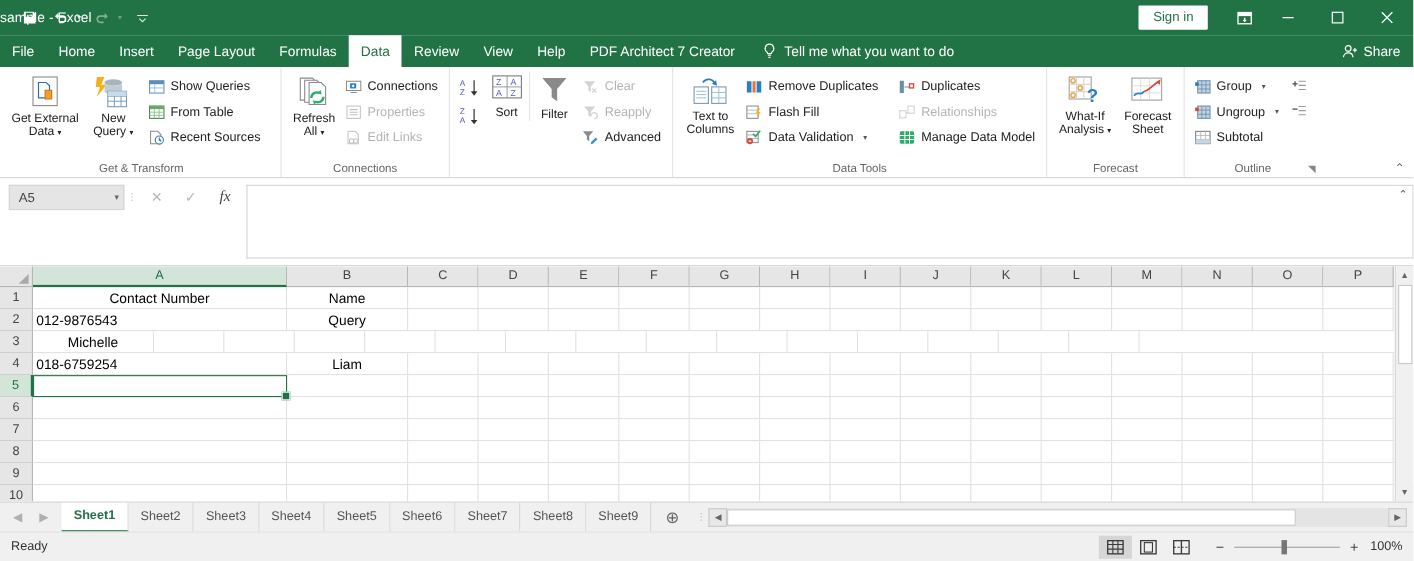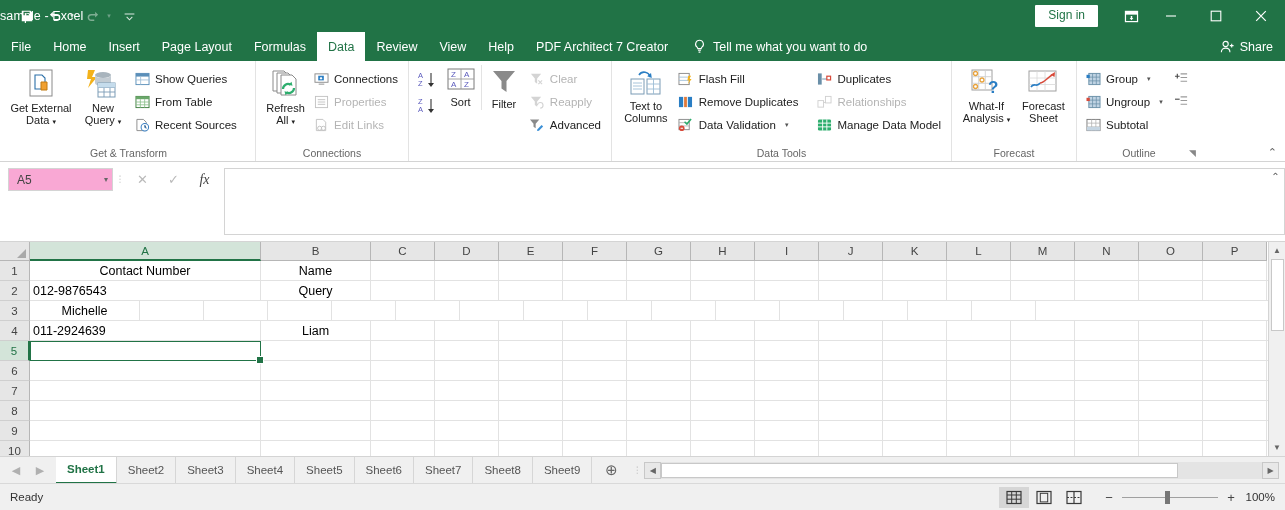--- a/index.html
+++ b/index.html
@@ -89,21 +89,21 @@
   .ribbon-collapse {
     position: absolute; right: 8px; bottom: 2px; color: #666; font-size: 11px;
   }
 
   
   .fbar {
     height: 80px; background: #fff; display: flex; align-items: stretch;
     border-bottom: 1px solid #d4d4d4; flex: 0 0 80px; padding: 6px 0 6px 8px;
   }
   .namebox {
-    width: 105px; height: 23px; border: 1px solid #d4d4d4; background: #f9a8d4;
+    width: 105px; height: 23px; border: 1px solid #d4d4d4; background: #e5e5e5;
     display: flex; align-items: center; padding: 0 4px 0 8px; font-size: 12px; color: #444;
     align-self: flex-start;
   }
   .namebox .nb-val { flex: 1; }
   .namebox .nb-caret { color: #666; font-size: 8px; }
   .fgrip { width: 14px; display: flex; align-items: flex-start; justify-content: center;
            padding-top: 6px; color: #bbb; font-size: 9px; letter-spacing: 0; }
   .fbtns { display: flex; align-items: flex-start; gap: 0; }
   .fbtn { width: 31px; height: 23px; display: flex; align-items: center; justify-content: center;
           font-size: 13px; color: #b9b9b9; }
@@ -509,36 +509,36 @@
                 <rect x="18" y="11" width="13" height="15" fill="#fff" stroke="#7a9bb5" stroke-width="1"></rect>
                 <path stroke="#9dbdd6" stroke-width=".9" d="M18 16h13M18 21h13M24.5 11v15"></path>
               </svg>
           </span>
           <span class="lbl">Text to<br>Columns</span>
         </div>
         <div class="smallcol">
           <div class="smallbtn">
             <span class="mini">
               <svg width="15" height="14" viewBox="0 0 16 15">
+                  <rect x="1" y="2" width="4.5" height="11" fill="#2a7ec4"></rect>
+                  <rect x="6.5" y="2" width="3" height="11" fill="#e07a3a"></rect>
+                  <rect x="10.5" y="2" width="4.5" height="11" fill="#2a7ec4"></rect>
+                </svg>
+            </span>
+            <span>Remove Duplicates</span>
+          </div>
+          <div class="smallbtn">
+            <span class="mini">
+              <svg width="15" height="14" viewBox="0 0 16 15">
                   <rect x="1" y="1.5" width="11" height="12" fill="#fff" stroke="#8a8a8a" stroke-width="1"></rect>
                   <path stroke="#9dbdd6" stroke-width=".9" d="M1 5.5h11M1 9h11"></path>
                   <path fill="#f3b21b" d="M11 4h3l-2 3.5h2.5L10.5 13l1.3-4H10z"></path>
                 </svg>
             </span>
             <span>Flash Fill</span>
-          </div>
-          <div class="smallbtn">
-            <span class="mini">
-              <svg width="15" height="14" viewBox="0 0 16 15">
-                  <rect x="1" y="2" width="4.5" height="11" fill="#2a7ec4"></rect>
-                  <rect x="6.5" y="2" width="3" height="11" fill="#e07a3a"></rect>
-                  <rect x="10.5" y="2" width="4.5" height="11" fill="#2a7ec4"></rect>
-                </svg>
-            </span>
-            <span>Remove Duplicates</span>
           </div>
           <div class="smallbtn">
             <span class="mini">
               <svg width="15" height="14" viewBox="0 0 16 15">
                   <rect x="1" y="1.5" width="11" height="11" fill="#fff" stroke="#8a8a8a" stroke-width="1"></rect>
                   <path stroke="#b0b0b0" stroke-width=".9" d="M1 5h11M1 8.5h11"></path>
                   <path fill="none" stroke="#2eae6e" stroke-width="1.6" d="M7 4l2.5 2.5L14 1"></path>
                   <circle cx="4" cy="11" r="3" fill="#d84a3a"></circle>
                   <path stroke="#fff" stroke-width="1.1" d="M2.7 11h2.6"></path>
                 </svg>
@@ -778,21 +778,21 @@
               <div class="gcell" style="width:64px;flex:0 0 64px"></div>
               <div class="gcell" style="width:64px;flex:0 0 64px"></div>
               <div class="gcell" style="width:64px;flex:0 0 64px"></div>
               <div class="gcell" style="width:64px;flex:0 0 64px"></div>
               <div class="gcell" style="width:64px;flex:0 0 64px"></div>
               <div class="gcell" style="width:64px;flex:0 0 64px"></div>
               <div class="gcell" style="width:64px;flex:0 0 64px"></div>
               <div class="gcell" style="width:64px;flex:0 0 64px"></div>
             </div>
             <div class="grow">
-              <div class="gcell l" style="width:231px;flex:0 0 231px">011-2924639</div>
+              <div class="gcell l" style="width:231px;flex:0 0 231px">018-6759254</div>
               <div class="gcell c" style="width:110px;flex:0 0 110px">Liam</div>
               <div class="gcell" style="width:64px;flex:0 0 64px"></div>
               <div class="gcell" style="width:64px;flex:0 0 64px"></div>
               <div class="gcell" style="width:64px;flex:0 0 64px"></div>
               <div class="gcell" style="width:64px;flex:0 0 64px"></div>
               <div class="gcell" style="width:64px;flex:0 0 64px"></div>
               <div class="gcell" style="width:64px;flex:0 0 64px"></div>
               <div class="gcell" style="width:64px;flex:0 0 64px"></div>
               <div class="gcell" style="width:64px;flex:0 0 64px"></div>
               <div class="gcell" style="width:64px;flex:0 0 64px"></div>

